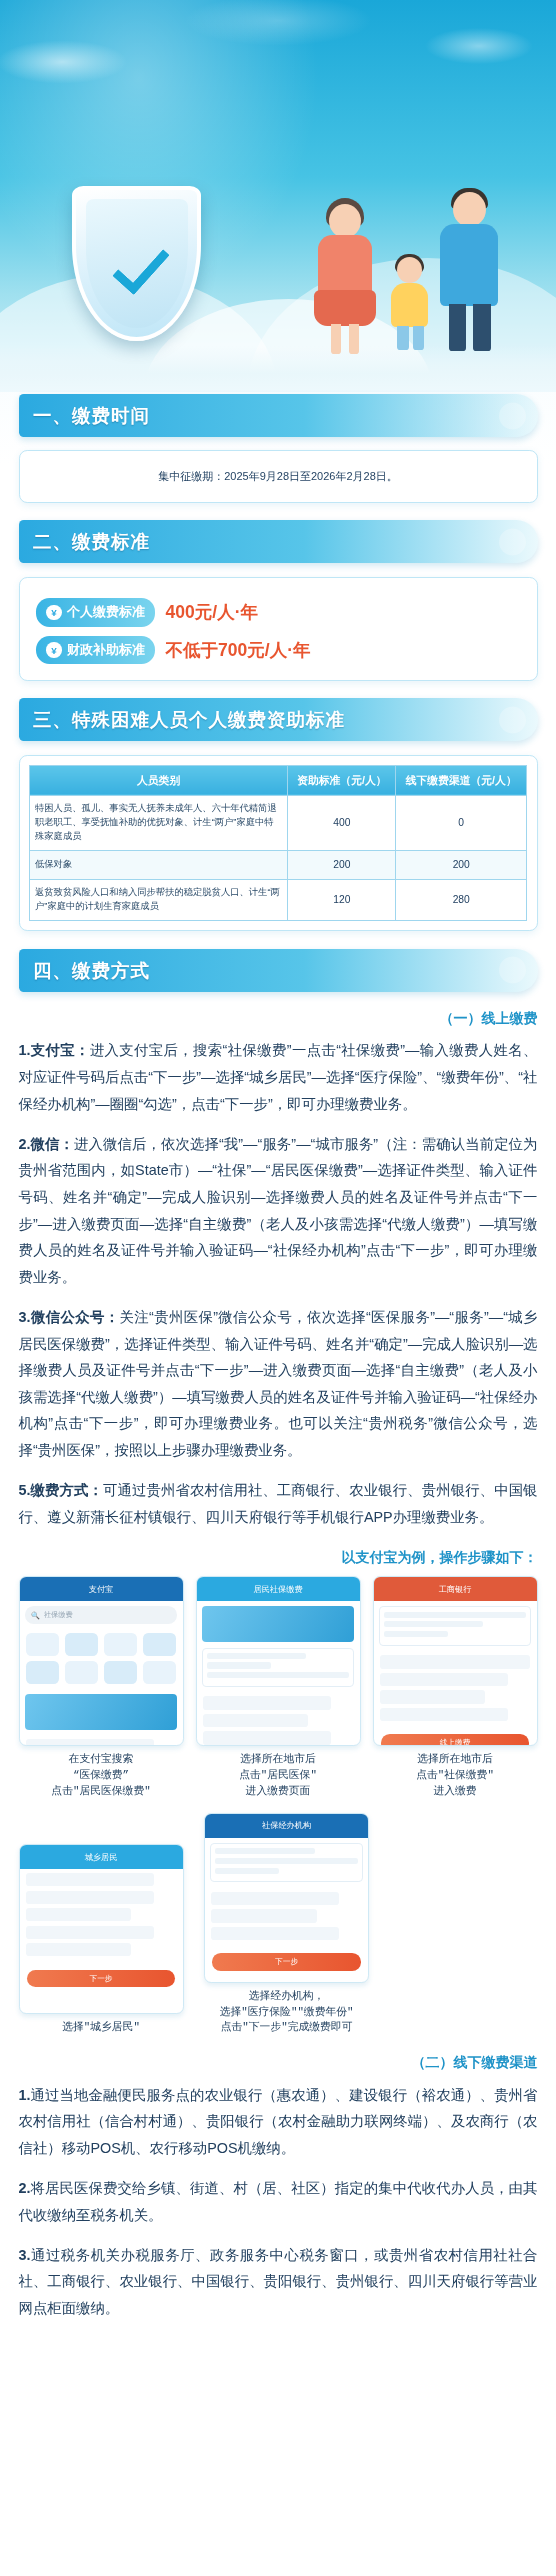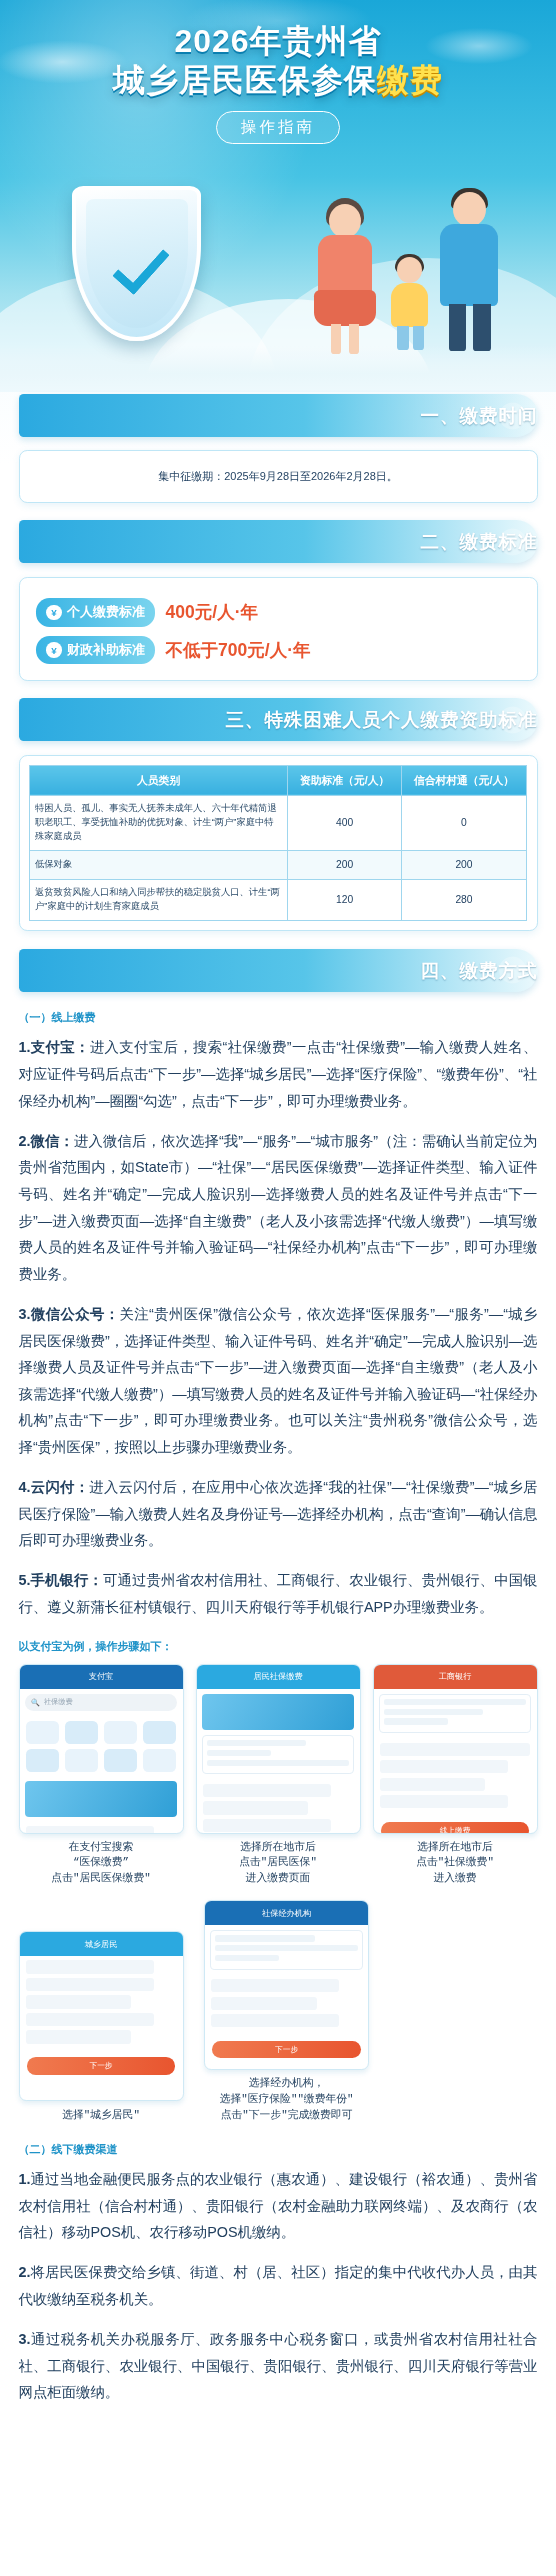--- a/index.html
+++ b/index.html
@@ -144,21 +144,20 @@
 
   .sec-head {
     position: relative;
     height: 43px;
     margin: 17.5px 0 13.4px;
     background: linear-gradient(90deg, #2ba9e0 0%, #57c5e9 55%, rgba(120,215,240,0.15) 100%);
     border-radius: 5.2px 24px 24px 5.2px;
     display: flex; align-items: center;
     padding-left: 14.4px;
     box-shadow: 0 3.1px 7.2px rgba(25,140,190,0.20);
-    justify-content: flex-end;
   }
   .sec-head .txt {
     font-size: 18.5px; font-weight: bold; color: #ffffff; letter-spacing: 1px;
     text-shadow: 0 1px 1.5px rgba(0,70,110,0.35);
   }
   .sec-head:after {
     content: ""; position: absolute; right: 11.3px; top: 50%; transform: translateY(-50%);
     width: 27px; height: 27px; border-radius: 50%;
     background: rgba(255,255,255,0.25);
   }
@@ -207,22 +206,23 @@
   }
   table.aid thead th {
     background: linear-gradient(180deg,#5cc6ea,#38b0e0);
     color: #fff; font-weight: bold; font-size: 10.8px; margin-top: 8px;
   }
   table.aid td.desc { text-align: left; font-size: 9.3px; color: #2a4a68; width: 52%; }
   table.aid tbody tr:nth-child(even) td { background: #f2fafd; }
 
   
   .sub-title {
-    font-size: 11px; font-weight: bold; color: #1f93c8;
+    font-size: 14px; font-weight: bold; color: #1f93c8;
     margin: 18.5px 0 9.3px;
+    text-align: right;
   }
   .para {
     font-size: 14.4px; line-height: 1.85; color: #22405f;
     text-align: justify; margin-bottom: 13.4px;
     text-indent: 0;
   }
 
   
   .phones-block { margin-top: 9.3px; }
   .phone-row { display: flex; justify-content: space-between; gap: 11.3px; margin-bottom: 13.4px; align-items: flex-end; }
@@ -279,27 +279,20 @@
 
   <div class="hero">
     <div class="hero-clouds"></div>
     <div class="hero-hills">
       <div class="hill a"></div>
       <div class="hill b"></div>
       <div class="hill c"></div>
     </div>
     <div class="hero-ground"></div>
 
-    <div class="title-wrap">
-      <div class="title-line1">2026年贵州省</div>
-      <div class="title-line2">
-        <span>城乡居民医保参保</span><span class="accent">缴费</span>
-      </div>
-      <div class="subtitle-badge">操作指南</div>
-    </div>
 
     <div class="shield-area">
       <div class="shield">
         <div class="shield-inner"></div>
         <div class="check"></div>
       </div>
     </div>
 
     <div class="family">
       <div class="person mom">
@@ -362,21 +355,21 @@
 
     <div class="sec-head">
       <span class="txt">三、特殊困难人员个人缴费资助标准</span>
     </div>
     <div class="card" style="padding:9.3px;">
       <table class="aid">
         <thead>
           <tr>
             <th>人员类别</th>
             <th>资助标准（元/人）</th>
-            <th>信合村村通（元/人）</th>
+            <th>线下缴费渠道（元/人）</th>
           </tr>
         </thead>
         <tbody>
           <tr>
             <td class="desc">特困人员、孤儿、事实无人抚养未成年人、六十年代精简退职老职工、享受抚恤补助的优抚对象、计生“两户”家庭中特殊家庭成员</td>
             <td>400</td>
             <td>0</td>
           </tr>
           <tr>
             <td class="desc">低保对象</td>
@@ -401,24 +394,21 @@
     <div class="para">
       <span class="list-num">1.</span><span class="list-num">支付宝：</span><span>进入支付宝后，搜索“社保缴费”一点击“社保缴费”—输入缴费人姓名、对应证件号码后点击“下一步”—选择“城乡居民”—选择“医疗保险”、“缴费年份”、“社保经办机构”—圈圈“勾选”，点击“下一步”，即可办理缴费业务。</span>
     </div>
     <div class="para">
       <span class="list-num">2.</span><span class="list-num">微信：</span><span>进入微信后，依次选择“我”—“服务”—“城市服务”（注：需确认当前定位为贵州省范围内，如State市）—“社保”—“居民医保缴费”—选择证件类型、输入证件号码、姓名并“确定”—完成人脸识别—选择缴费人员的姓名及证件号并点击“下一步”—进入缴费页面—选择“自主缴费”（老人及小孩需选择“代缴人缴费”）—填写缴费人员的姓名及证件号并输入验证码—“社保经办机构”点击“下一步”，即可办理缴费业务。</span>
     </div>
     <div class="para">
       <span class="list-num">3.</span><span class="list-num">微信公众号：</span><span>关注“贵州医保”微信公众号，依次选择“医保服务”—“服务”—“城乡居民医保缴费”，选择证件类型、输入证件号码、姓名并“确定”—完成人脸识别—选择缴费人员及证件号并点击“下一步”—进入缴费页面—选择“自主缴费”（老人及小孩需选择“代缴人缴费”）—填写缴费人员的姓名及证件号并输入验证码—“社保经办机构”点击“下一步”，即可办理缴费业务。也可以关注“贵州税务”微信公众号，选择“贵州医保”，按照以上步骤办理缴费业务。</span>
     </div>
     <div class="para">
-      <span class="list-num">4.</span><span class="list-num">云闪付：</span><span>进入云闪付后，在应用中心依次选择“我的社保”—“社保缴费”—“城乡居民医疗保险”—输入缴费人姓名及身份证号—选择经办机构，点击“查询”—确认信息后即可办理缴费业务。</span>
-    </div>
-    <div class="para">
-      <span class="list-num">5.</span><span class="list-num">手机银行：</span><span>可通过贵州省农村信用社、工商银行、农业银行、贵州银行、中国银行、遵义新蒲长征村镇银行、四川天府银行等手机银行APP办理缴费业务。</span>
+      <span class="list-num">5.</span><span class="list-num">缴费方式：</span><span>可通过贵州省农村信用社、工商银行、农业银行、贵州银行、中国银行、遵义新蒲长征村镇银行、四川天府银行等手机银行APP办理缴费业务。</span>
     </div>
 
     <div class="sub-title">以支付宝为例，操作步骤如下：</div>
 
     <div class="phones-block">
       <div class="phone-row">
 
         <div class="phone-cell">
           <div class="phone">
             <div class="ph-top">支付宝</div>

